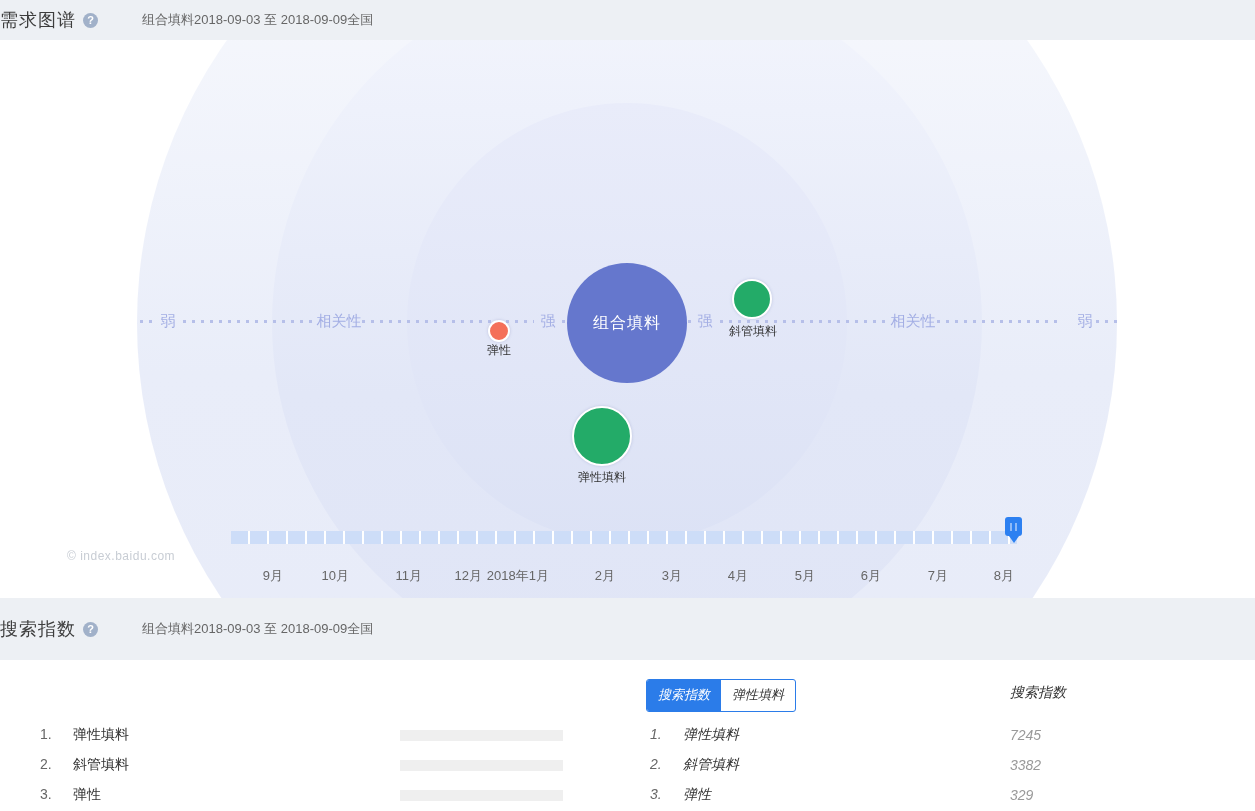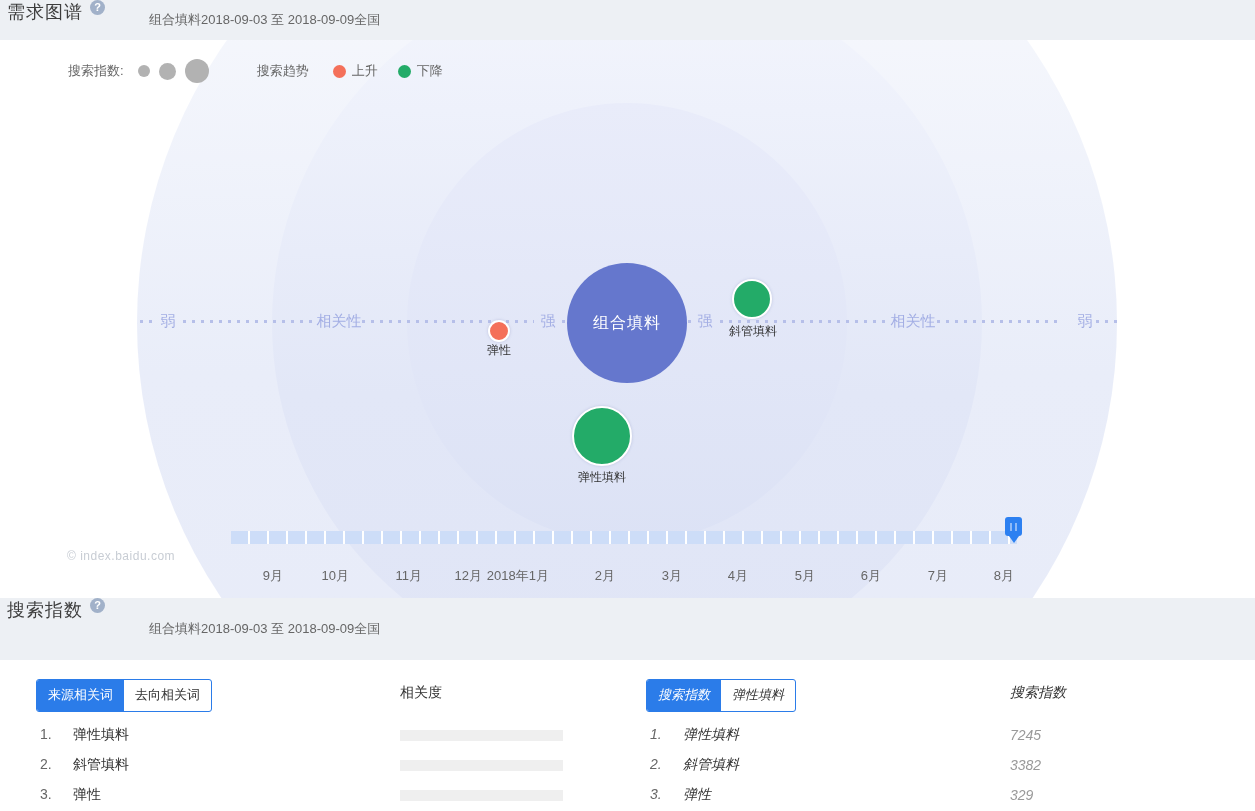--- a/index.html
+++ b/index.html
@@ -2,21 +2,21 @@
 <html><head>
 <meta charset="utf-8">
 <style>
   * { margin:0; padding:0; box-sizing:border-box; }
   html,body { width:1255px; height:811px; overflow:hidden; background:#fff;
     font-family:"Liberation Sans","DejaVu Sans",sans-serif; }
 
   .band { position:absolute; left:0; width:1255px; background:#edf0f4; }
   .band-1 { top:0; height:40px; }
   .band-2 { top:598px; height:62px; }
-  .band-inner { display:flex; height:100%; padding-left:7px; }
+  .band-inner { display:flex; align-items:center; height:100%; padding-left:0; }
   .sec-title { font-size:18px; color:#3d3d3d; letter-spacing:1px; }
   .help-ic { display:inline-block; width:15px; height:15px; margin-left:7px;
     border-radius:50%; background:#a1b1c9; color:#fff; font-size:11px; font-weight:bold;
     line-height:15px; text-align:center; }
   .meta { display:flex; align-items:center; font-size:13px; color:#666; }
   .meta span { }
   .meta span:first-child { margin-left:44px; }
 
   
   .card { position:absolute; left:0; top:40px; width:1255px; height:558px;
@@ -104,31 +104,20 @@
     <div class="meta">
       <span>组合填料</span>
       <span>2018-09-03 至 2018-09-09</span>
       <span>全国</span>
     </div>
   </div>
 </div>
 
 <div class="card">
 
-  <div class="legend">
-    <span>搜索指数:</span>
-    <span class="dot dot-s"></span>
-    <span class="dot dot-m"></span>
-    <span class="dot dot-l"></span>
-    <span class="trend-label">搜索趋势</span>
-    <span class="dot trend-dot up"></span>
-    <span>上升</span>
-    <span class="dot trend-dot down"></span>
-    <span>下降</span>
-  </div>
 
   <div class="ring ring-3"></div>
   <div class="ring ring-2"></div>
   <div class="ring ring-1"></div>
 
   <div class="axis-seg" style="left:140px;width:16px"></div>
   <div class="axis-seg" style="left:183px;width:134px"></div>
   <div class="axis-seg" style="left:362px;width:172px"></div>
   <div class="axis-seg" style="left:562px;width:130px"></div>
   <div class="axis-seg" style="left:720px;width:170px"></div>
@@ -181,27 +170,20 @@
       <span>组合填料</span>
       <span>2018-09-03 至 2018-09-09</span>
       <span>全国</span>
     </div>
   </div>
 </div>
 
 <div class="related">
 
   <div class="col col-left">
-    <div class="tab-row">
-      <div class="tabs">
-        <span class="tab active">来源相关词</span>
-        <span class="tab">去向相关词</span>
-      </div>
-      <span class="col-header">相关度</span>
-    </div>
     <div class="row row-1">
       <span class="rank">1.</span>
       <span class="term">弹性填料</span>
       <span class="bar-track"><span class="bar-fill" style="width: 100%;"></span></span>
     </div>
     <div class="row row-2">
       <span class="rank">2.</span>
       <span class="term">斜管填料</span>
       <span class="bar-track"><span class="bar-fill" style="width: 87%;"></span></span>
     </div>

